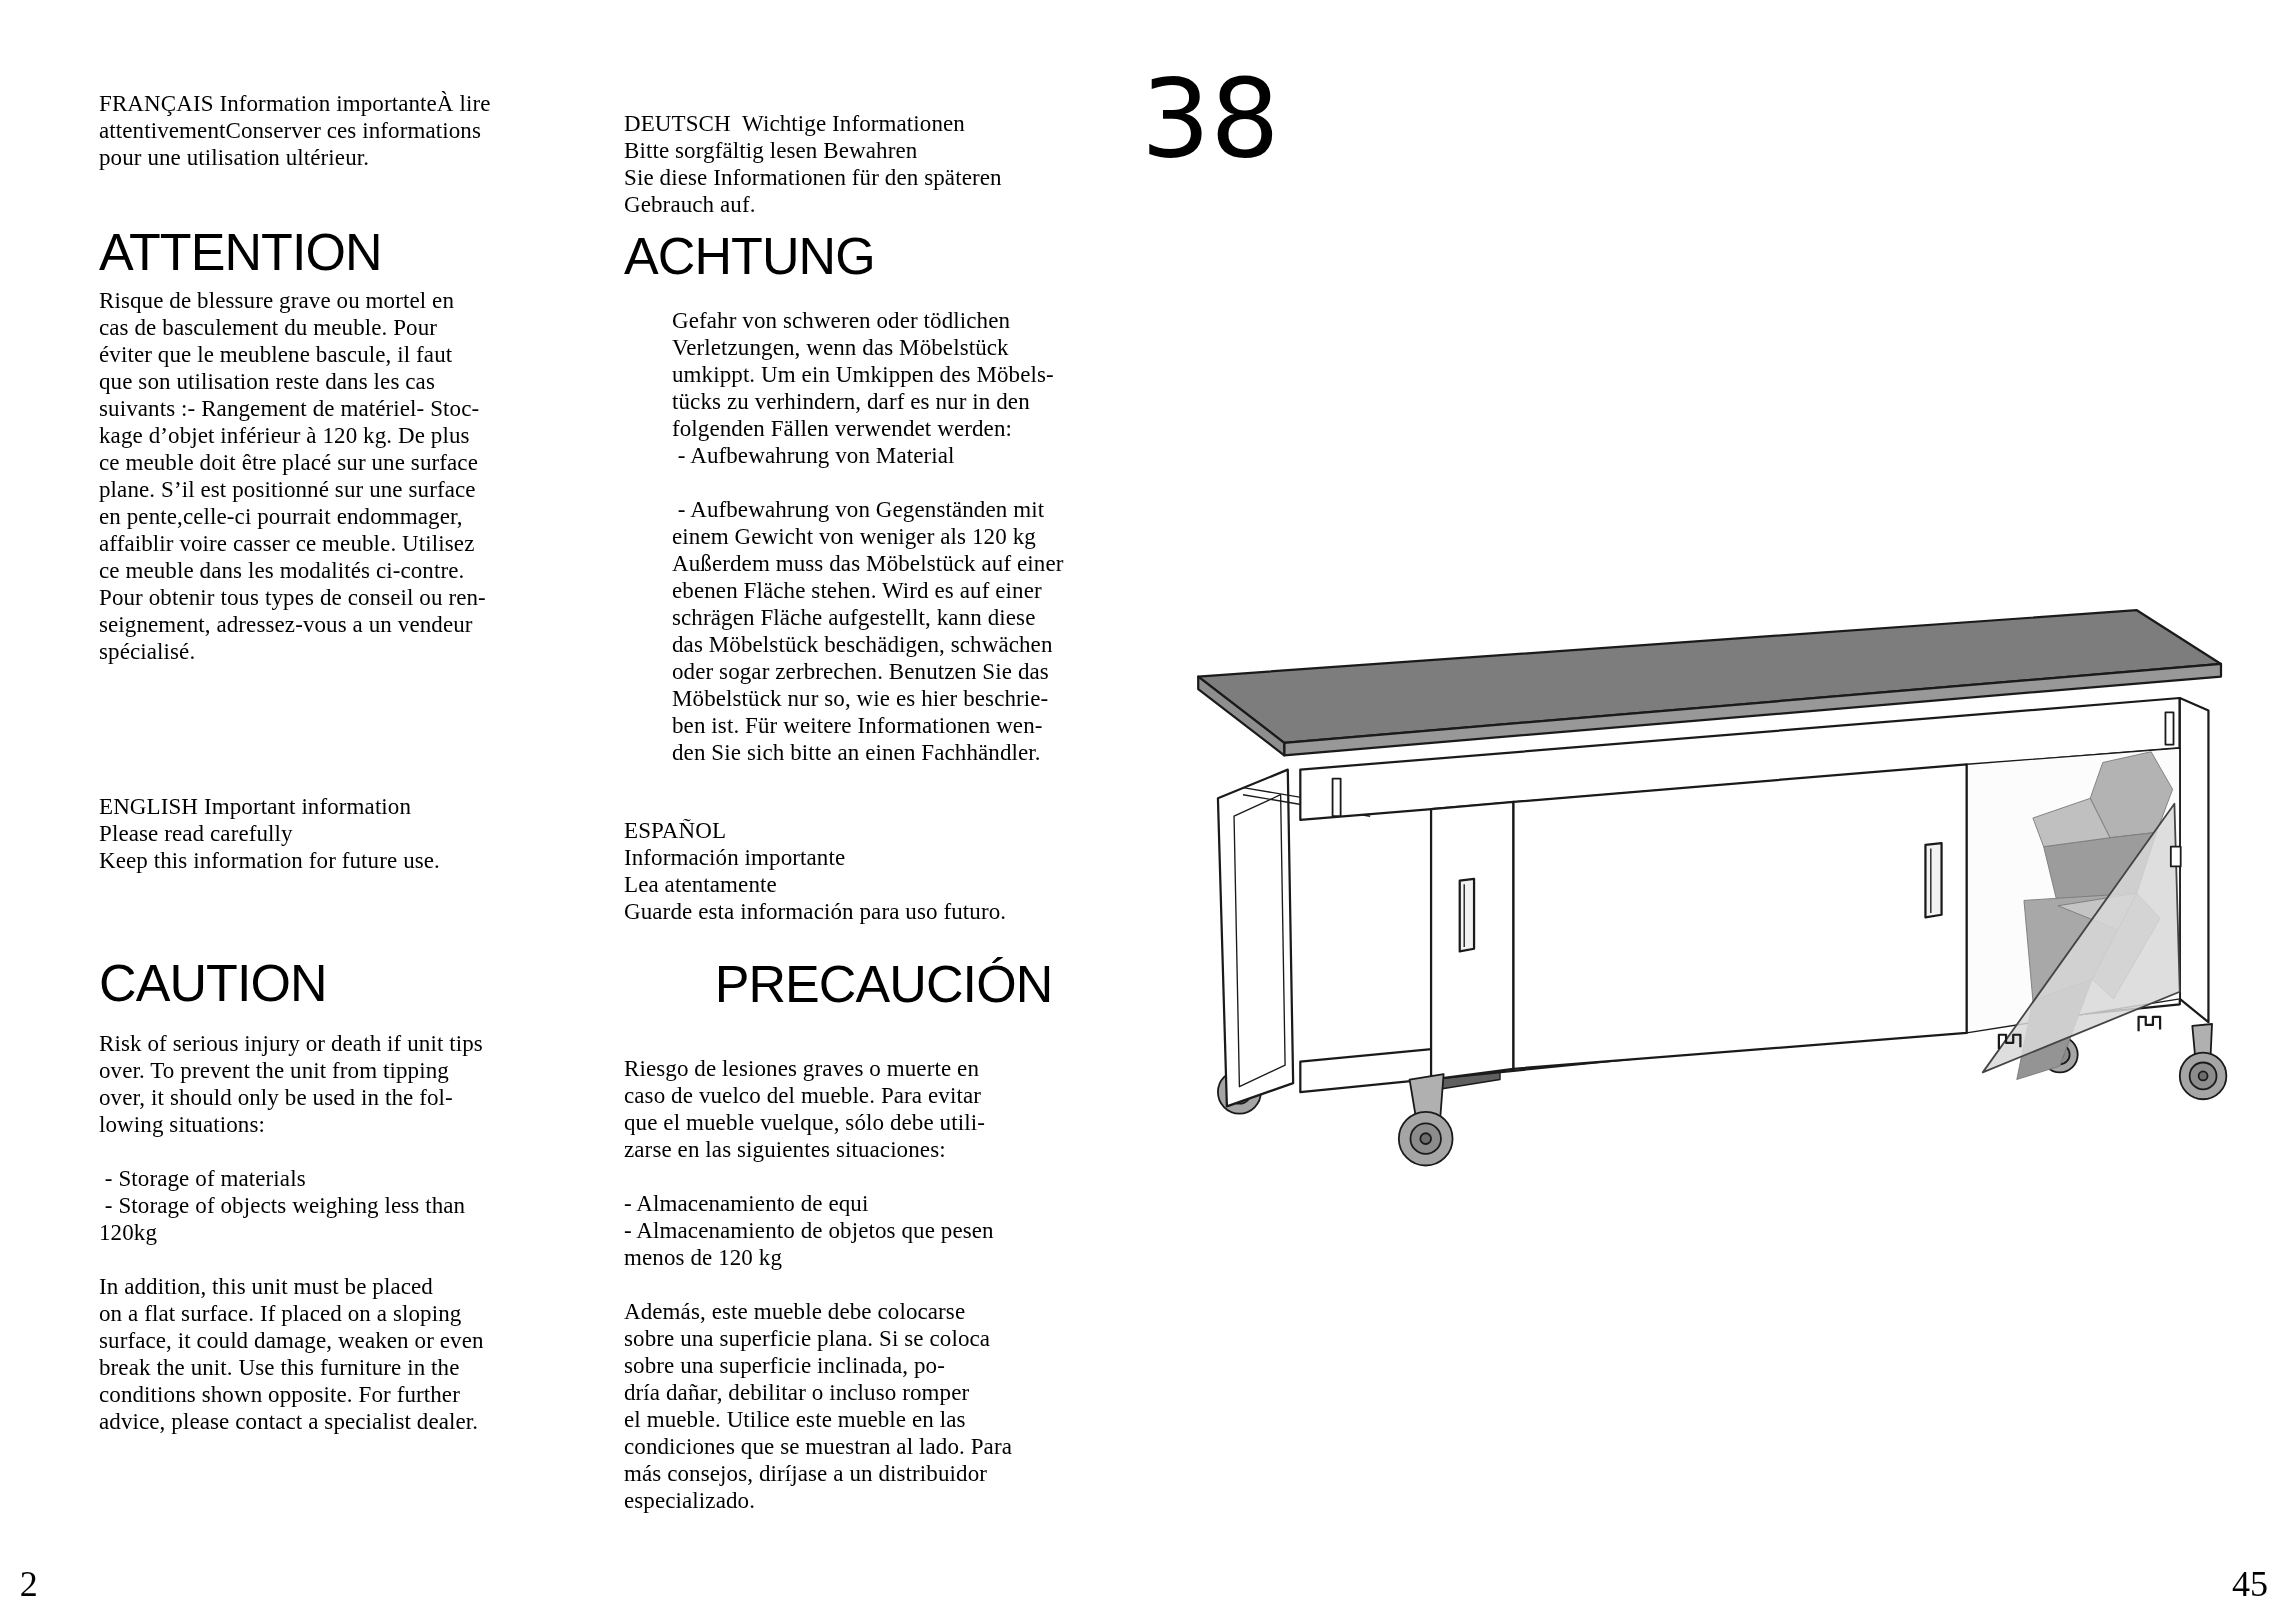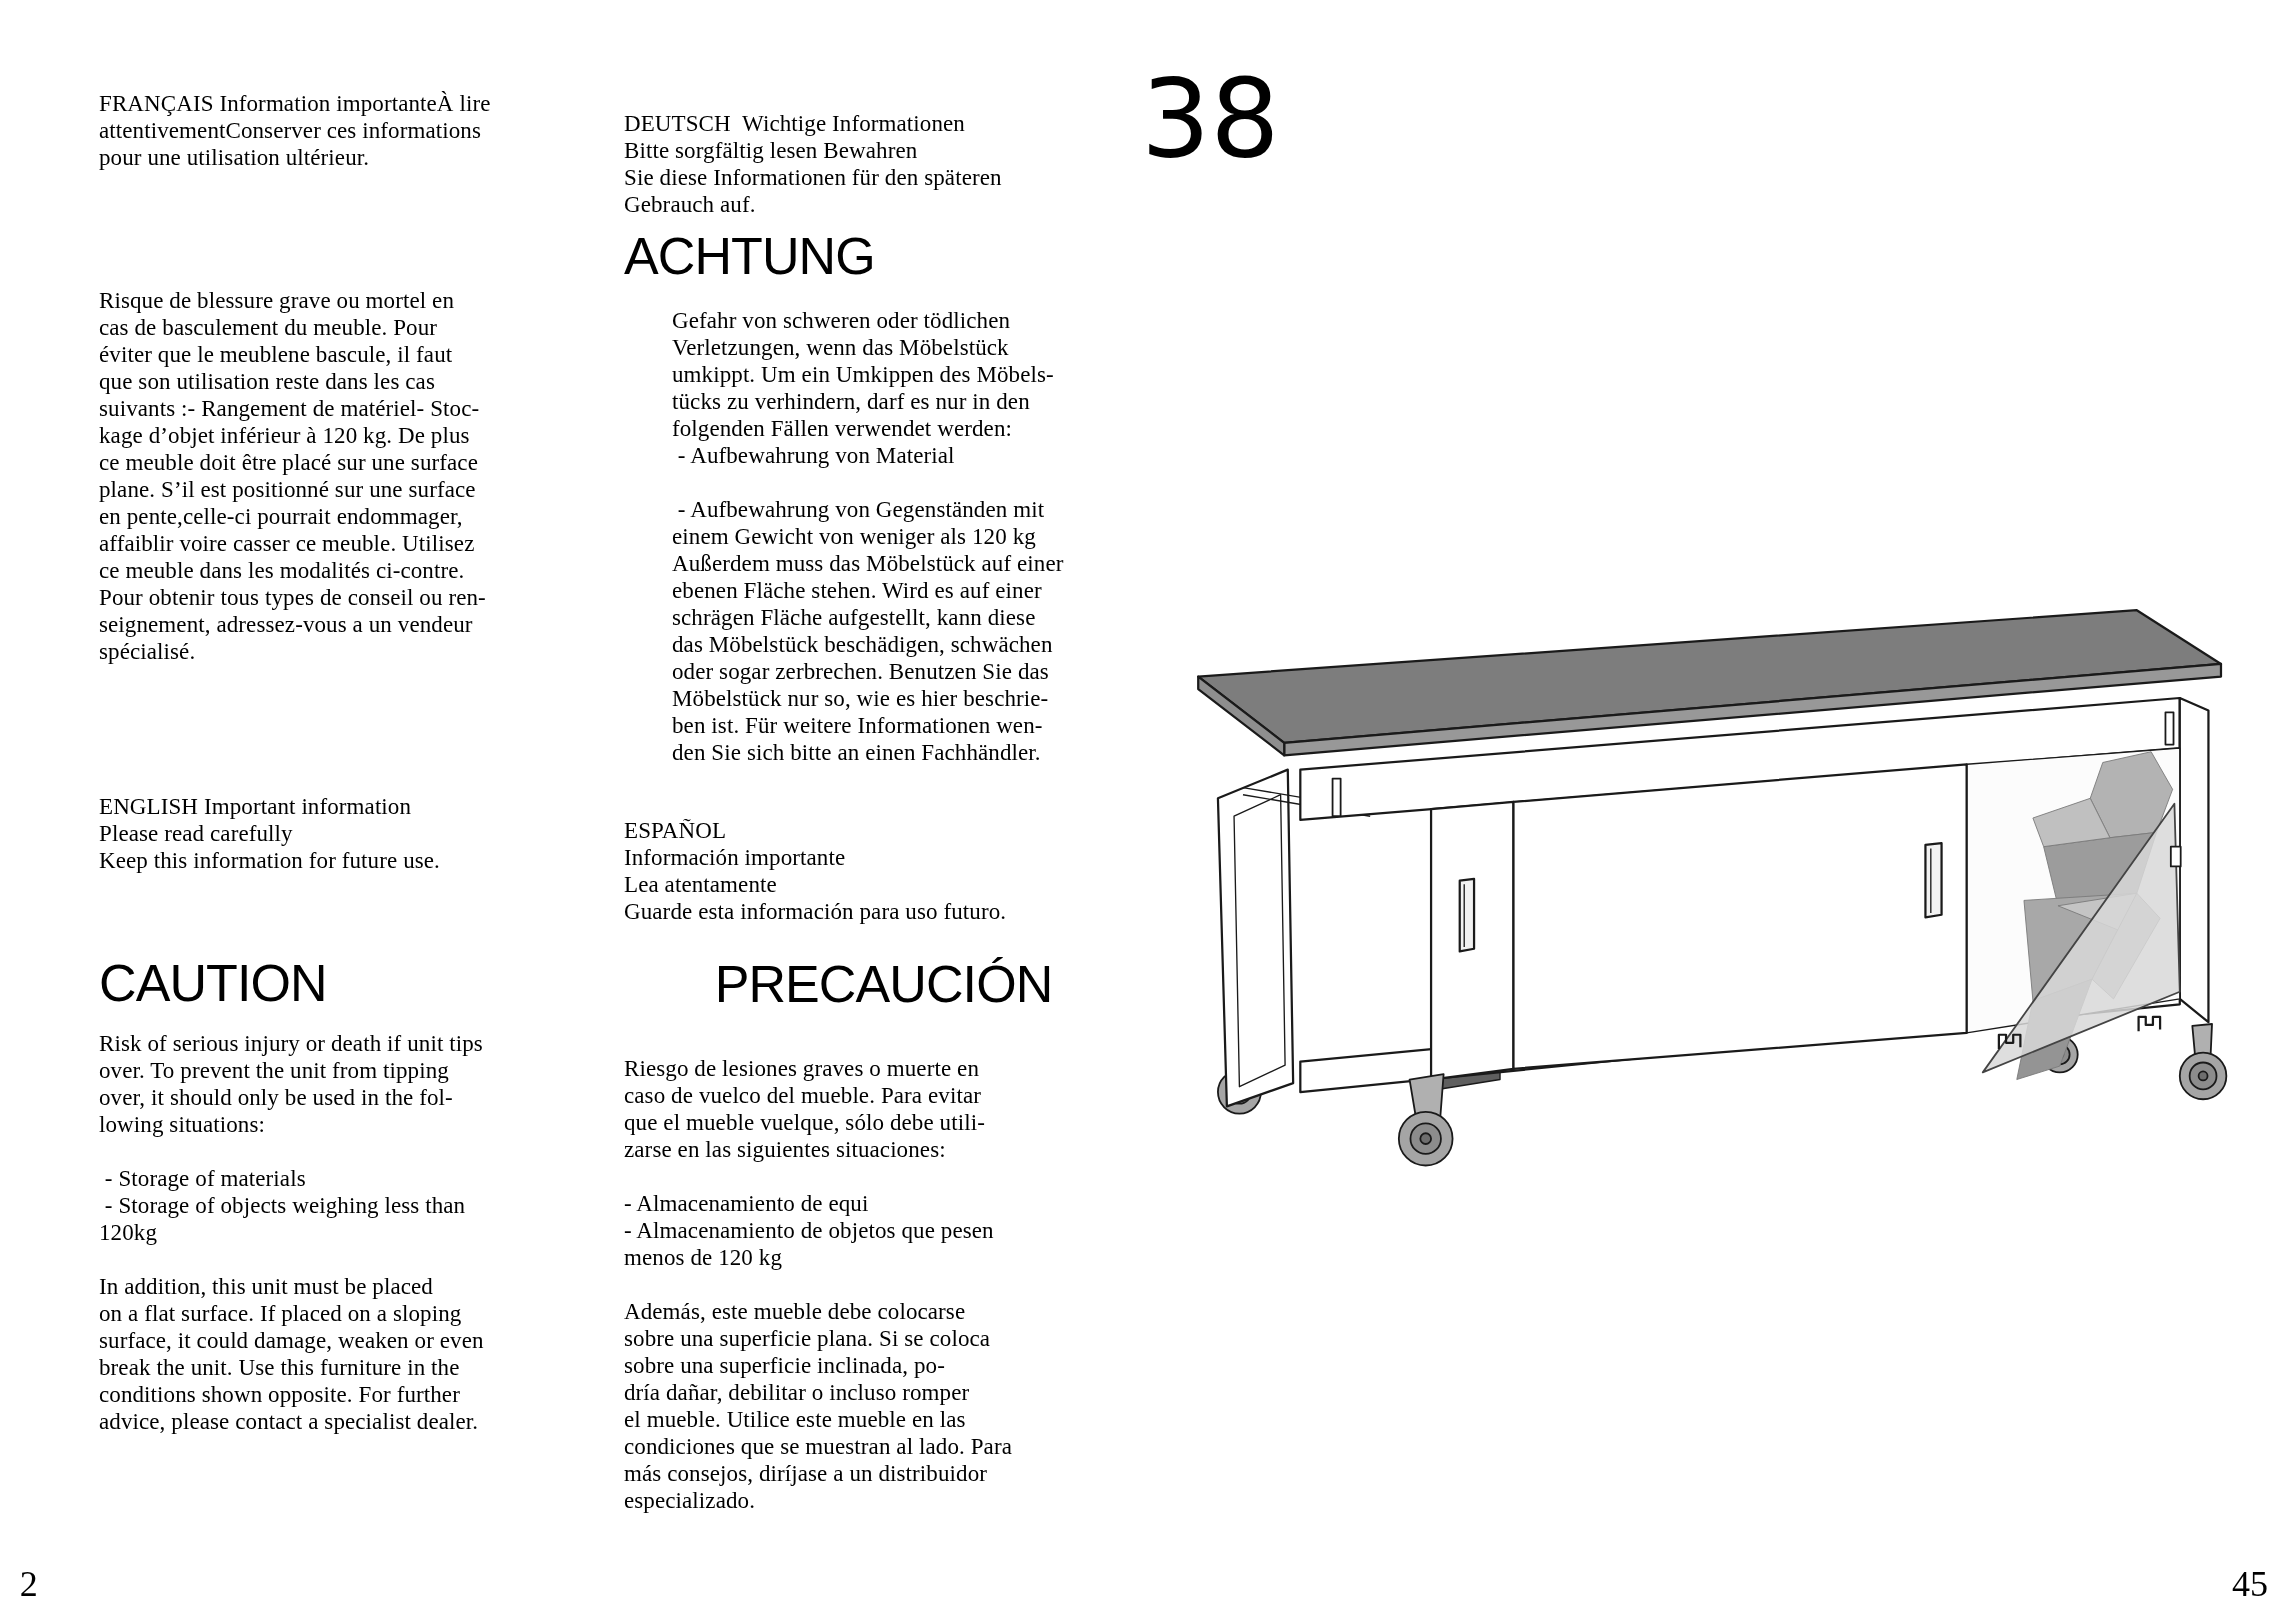--- a/index.html
+++ b/index.html
@@ -52,20 +52,21 @@
   }
 </style>
 </head>
 <body>
 
 <div class="page">
 
   <div class="textblock col-left" style="top:90px;">FRANÇAIS Information importanteÀ lire
 attentivementConserver ces informations
 pour une utilisation ultérieur.</div>
+  <div class="heading col-left" style="top:224px;">ATTENTION</div>
   <div class="textblock col-left" style="top:287px;">Risque de blessure grave ou mortel en
 cas de basculement du meuble. Pour
 éviter que le meublene bascule, il faut
 que son utilisation reste dans les cas
 suivants :- Rangement de matériel- Stoc-
 kage d’objet inférieur à 120 kg. De plus
 ce meuble doit être placé sur une surface
 plane. S’il est positionné sur une surface
 en pente,celle-ci pourrait endommager,
 affaiblir voire casser ce meuble. Utilisez

